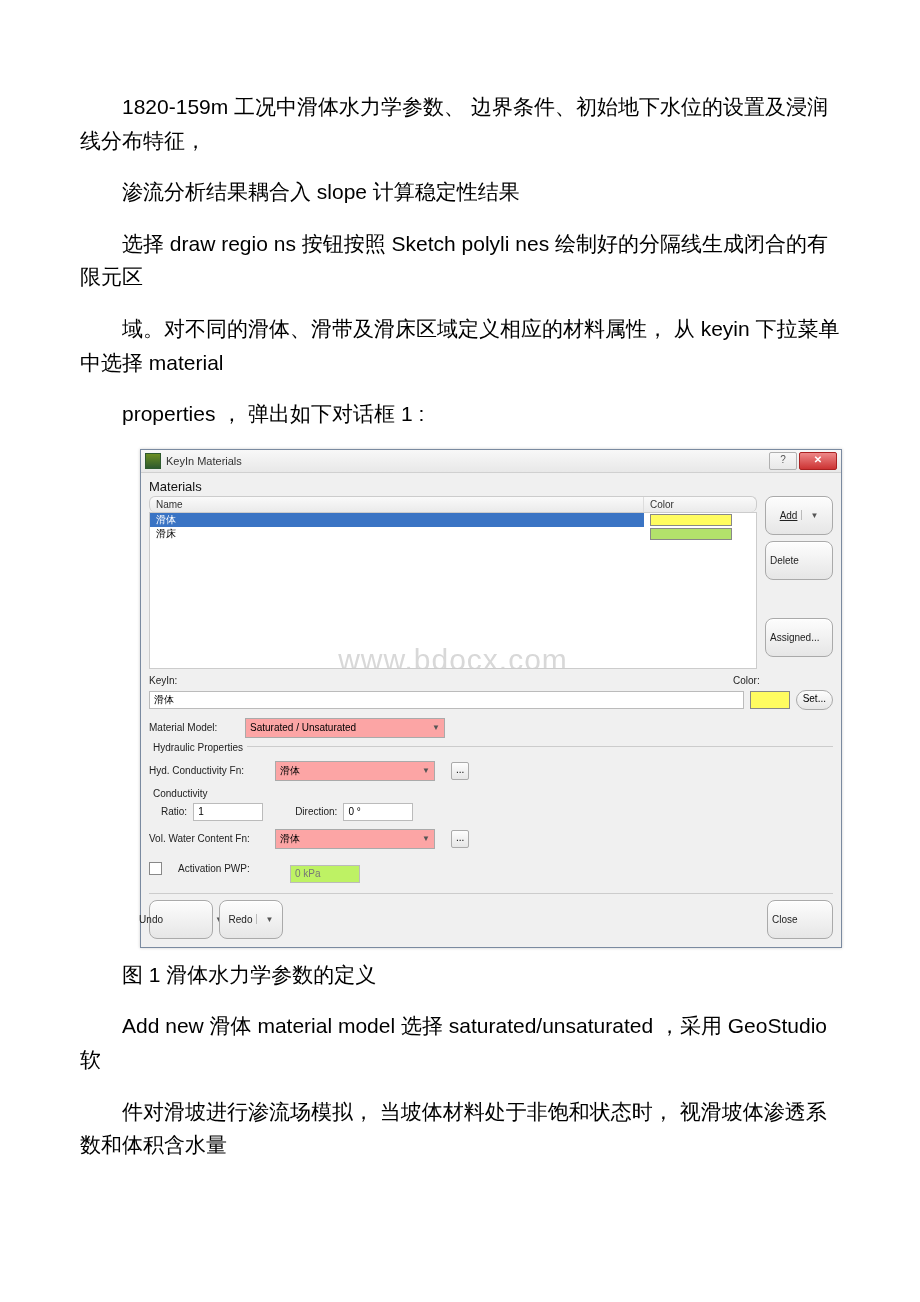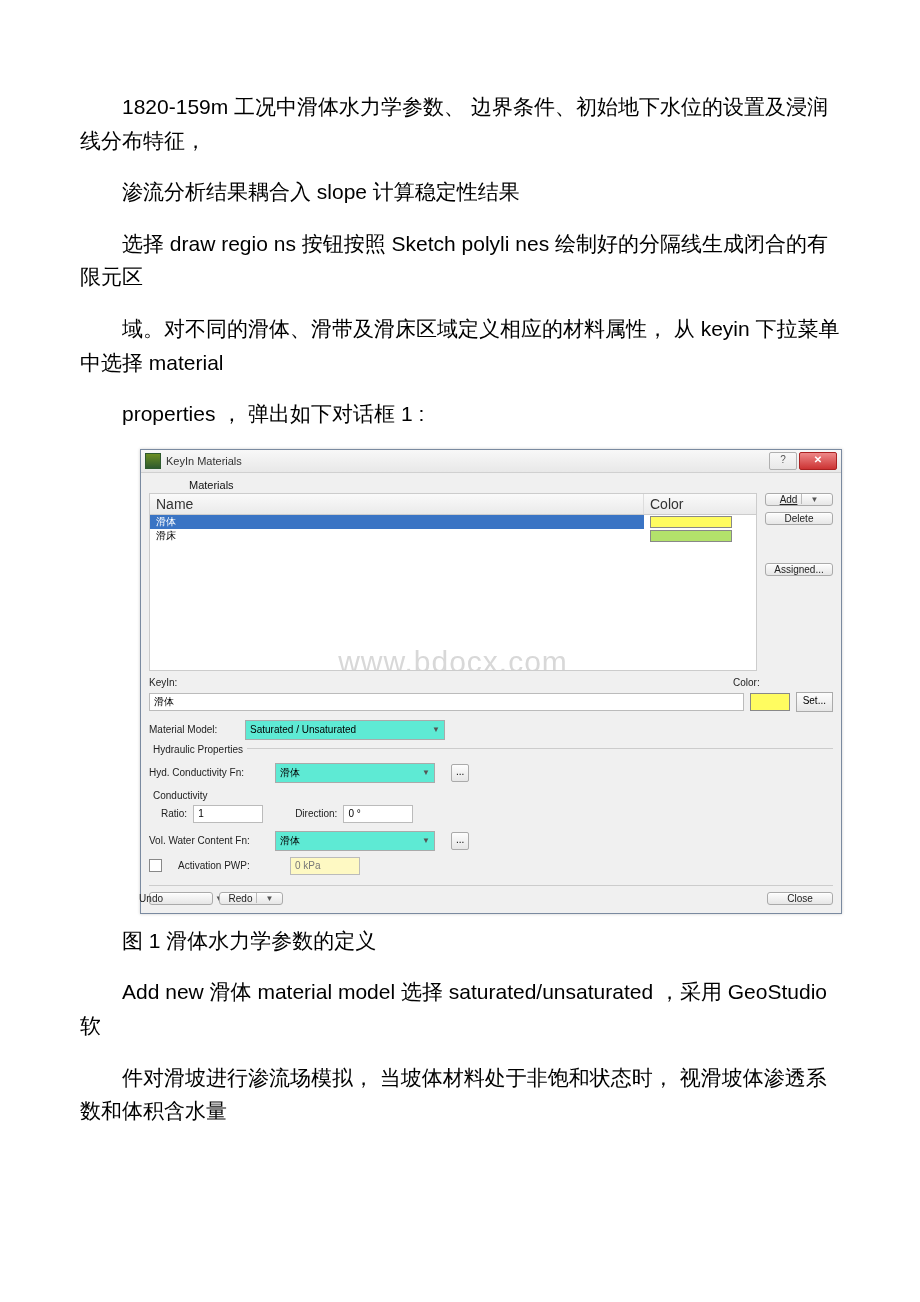--- a/index.html
+++ b/index.html
@@ -80,40 +80,40 @@
     margin-left: 2px;
     width: 36px;
     font-weight: bold;
   }
   .dlg-body {
     padding: 6px 8px 8px 8px;
     background: #f0f0f0;
     position: relative;
   }
   .section-label {
-    font-size: 11px;
+    font-size: 13px;
     color: #111;
     margin-bottom: 2px;
-    margin-left: 40px;
   }
   .main-row {
     display: flex;
     gap: 8px;
   }
   .list-area {
     flex: 1;
   }
   .list-header {
     display: flex;
     background: linear-gradient(#fafafa, #eaeaea);
     border-top: 1px solid #ccc;
     border-left: 1px solid #ccc;
     border-right: 1px solid #ccc;
-    font-size: 14px;
+    font-size: 10px;
     color: #333;
+    border-radius: 6px;
   }
   .list-header .col-name { flex: 1; padding: 2px 6px; border-right: 1px solid #ddd;}
   .list-header .col-color { width: 100px; padding: 2px 6px;}
   .list-box {
     border: 1px solid #ccc;
     background: #fff;
     height: 155px;
     overflow: hidden;
     position: relative;
   }
@@ -140,24 +140,24 @@
   .swatch.green { background: #b3e26b; }
   .side-btns {
     width: 68px;
     display: flex;
     flex-direction: column;
     gap: 6px;
   }
   .btn {
     border: 1px solid #aaa;
     background: linear-gradient(#fdfdfd, #e6e6e6);
-    border-radius: 3px;
-    font-size: 10px;
-    padding: 0 4px;
-    text-align: center;
+    border-radius: 8px;
+    font-size: 10px;
+    padding: 13px 4px;
+    text-align: left;
     color: #222;
     box-shadow: 0 1px 0 #fff inset;
     white-space: nowrap;
   }
   .btn.split {
     display:flex; align-items:center; justify-content:center;
   }
   .btn.split .caret { margin-left:4px; font-size:8px; color:#555;}
   .btn.split .sep { width:1px; height:10px; background:#bbb; margin:0 4px;}
   .spacer-sm { height: 26px; }
@@ -176,31 +176,31 @@
     text-decoration: underline;
   }
   .txt {
     border: 1px solid #bbb;
     background: #fff;
     height: 16px;
     padding: 0 4px;
     font-size: 10px;
     line-height: 16px;
   }
-  .txt.ro { background:#fef9c3; color:#777;}
+  .txt.ro { background:#bef264; color:#777;margin-top:10px;}
   .name-input { flex:1; }
   .color-box {
     width: 38px; height:16px; border:1px solid #888; background:#fffc60;
   }
   .setbtn {
     border:1px solid #aaa; background:linear-gradient(#fdfdfd,#e6e6e6);
-    border-radius:0; font-size:10px; padding:0 6px; height:18px; line-height:16px;
+    border-radius:10px; font-size:10px; padding:0 6px; height:18px; line-height:16px;
   }
   .dropdown {
-    border:1px solid #aaa; background:#5eead4; height:18px; font-size:10px;
+    border:1px solid #aaa; background:#fca5a5; height:18px; font-size:10px;
     display:flex; align-items:center; padding:0 4px; position:relative;
   }
   .dropdown .ddtext { flex:1; }
   .dropdown .ddarrow { font-size:8px; color:#555; }
   .group {
     border-top:1px solid #ccc;
     margin-top:8px; padding-top:6px;
     position:relative;
   }
   .group-title {

